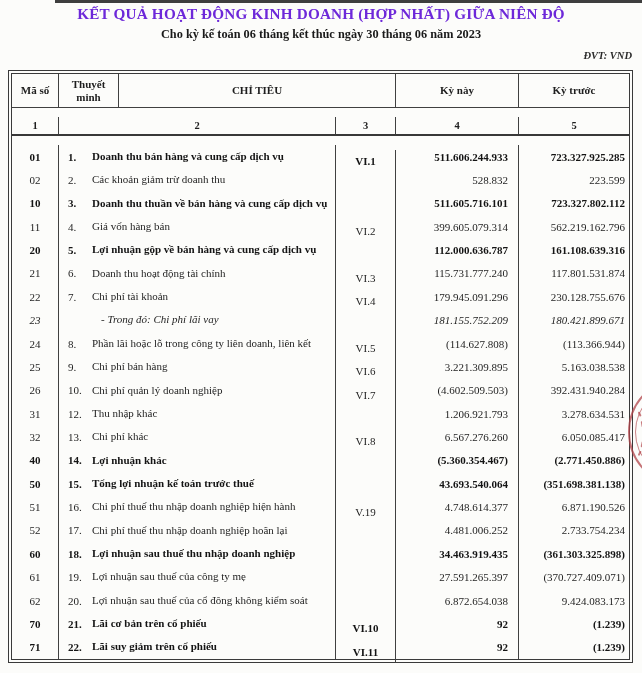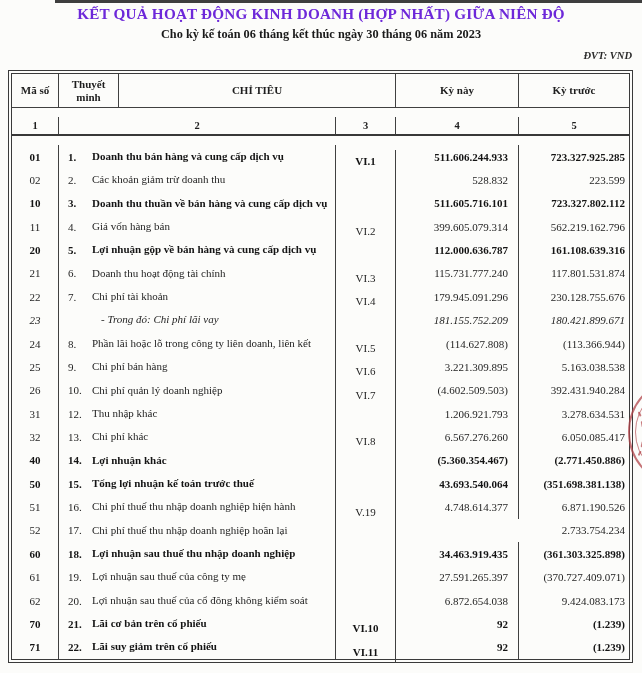--- a/index.html
+++ b/index.html
@@ -280,20 +280,21 @@
     <div class="c c-k1">4.748.614.377</div>
     <div class="c c-k2">6.871.190.526</div>
   </div>
         <div class="trow style-normal">
     <div class="c c-ma">52</div>
     <div class="c c-label">
       <span class="item-num">17.</span>
       <span class="item-label">Chi phí thuế thu nhập doanh nghiệp hoãn lại</span>
     </div>
     <div class="c c-note"></div>
+    <div class="c c-k1">4.481.006.252</div>
     <div class="c c-k2">2.733.754.234</div>
   </div>
         <div class="trow style-bold">
     <div class="c c-ma">60</div>
     <div class="c c-label">
       <span class="item-num">18.</span>
       <span class="item-label">Lợi nhuận sau thuế thu nhập doanh nghiệp</span>
     </div>
     <div class="c c-note"></div>
     <div class="c c-k1">34.463.919.435</div>

